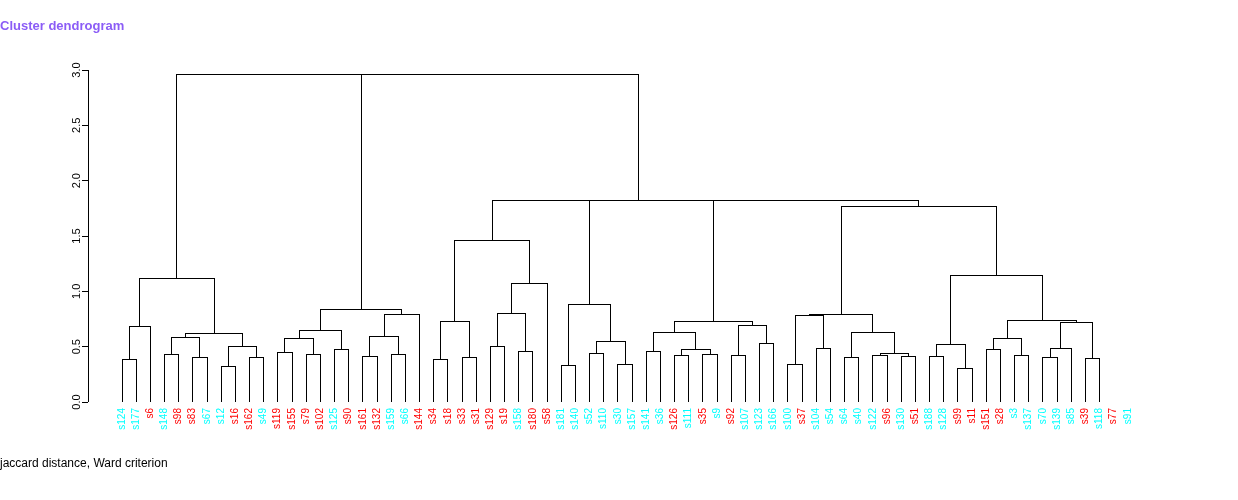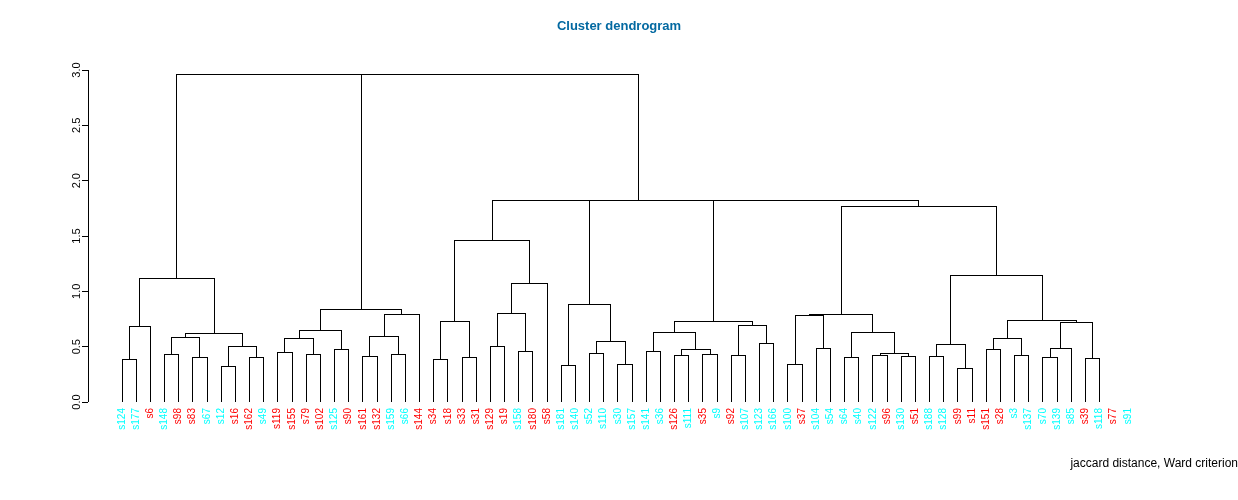--- a/index.html
+++ b/index.html
@@ -15,33 +15,32 @@
     width: 1238px;
     height: 500px;
     background: #ffffff;
     overflow: hidden;
   }
   #plot-title {
     position: absolute;
     left: 0;
     top: 18px;
     width: 1238px;
-    text-align: center;
     font-size: 13px;
     font-weight: bold;
-    color: #0369a1;
+    color: #8b5cf6;
     font-family: "Liberation Sans", sans-serif;
     letter-spacing: 0px;
   }
   #plot-xlab {
     position: absolute;
     left: 0;
     top: 456px;
     width: 1238px;
-    text-align: right;
+    text-align: left;
     font-size: 12px;
     color: #000000;
     font-family: "Liberation Sans", sans-serif;
   }
   #plot-svg {
     position: absolute;
     left: 0;
     top: 0;
   }
   .axis-line, .tick-line {

